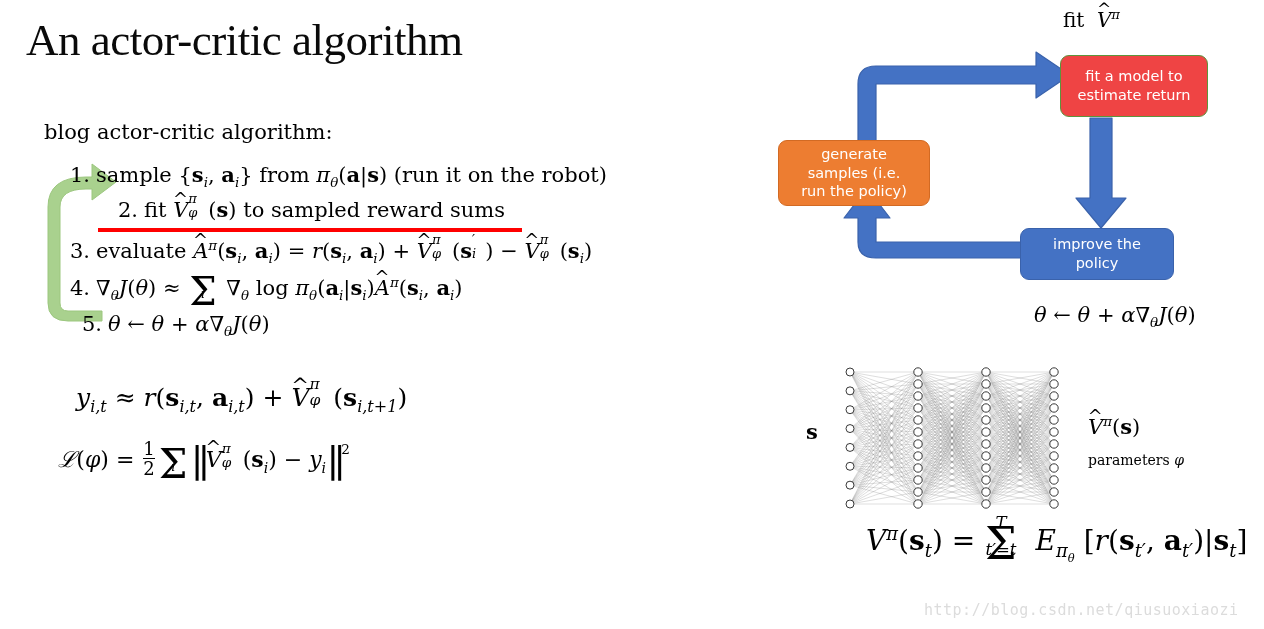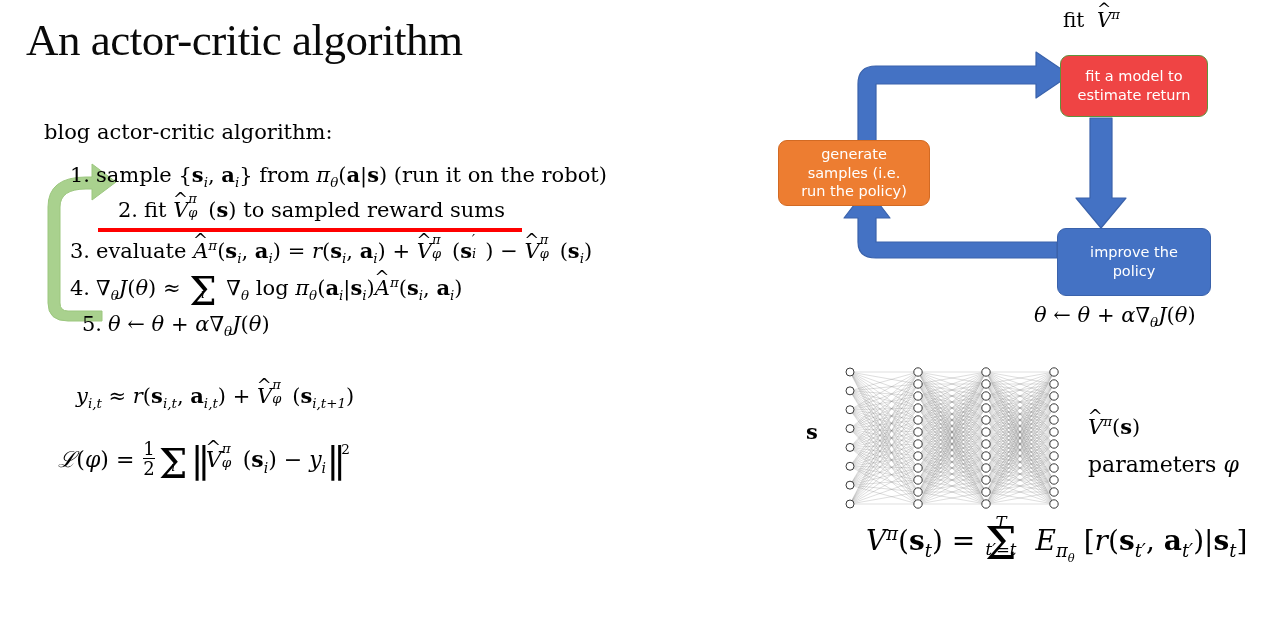--- a/index.html
+++ b/index.html
@@ -98,21 +98,21 @@
     top: 158px;
     width: 106px;
     height: 176px;
   }
   
   #eq-y {
     position: absolute;
     left: 76px;
     top: 383px;
     font-family: "DejaVu Serif", serif;
-    font-size: 21px;
+    font-size: 25px;
     white-space: nowrap;
     text-align: center;
   }
   #eq-loss {
     position: absolute;
     left: 58px;
     top: 440px;
     font-family: "DejaVu Serif", serif;
     font-size: 22px;
     white-space: nowrap;
@@ -172,21 +172,21 @@
   }
   #box-green {
     left: 1060px; top: 55px; width: 148px; height: 62px;
     background: #ef4444; border: 1px solid #5d943c;
   }
   #box-orange {
     left: 778px; top: 140px; width: 152px; height: 66px;
     background: #ED7D31; border: 1px solid #d26a23;
   }
   #box-blue {
-    left: 1057px; top: 228px; width: 154px; height: 68px;
+    left: 1020px; top: 228px; width: 154px; height: 52px;
     background: #4472C4; border: 1px solid #3a62ab;
   }
   #label-fitv {
     position: absolute;
     left: 1063px; top: 8px;
     font-family: "DejaVu Serif", serif;
     font-size: 20px;
     white-space: nowrap;
   }
   #eq-theta {
@@ -218,21 +218,21 @@
     position: absolute;
     left: 1088px; top: 414px;
     font-family: "DejaVu Serif", serif;
     font-size: 21px;
     white-space: nowrap;
   }
   #nn-out2 {
     position: absolute;
     left: 1088px; top: 452px;
     font-family: "DejaVu Serif", serif;
-    font-size: 22px;
+    font-size: 14px;
     white-space: nowrap;
   }
   #eq-vpi {
     position: absolute;
     left: 866px; top: 524px;
     font-family: "DejaVu Serif", serif;
     font-size: 28px;
     white-space: nowrap;
   }
   .sumlim {
@@ -782,14 +782,15 @@
     <span class="hatwrap"><span class="hat">^</span><span class="mi">V</span></span><sup class="s"><span class="mi">π</span></sup>(<span class="mb">s</span>)
   </div>
   <div id="nn-out2">
     parameters&nbsp;<span class="mi">φ</span>
   </div>
 
   <div id="eq-vpi">
     <span class="mi">V</span><sup class="s"><span class="mi">π</span></sup>(<span class="mb">s</span><sub class="s"><span class="mi">t</span></sub>) = <span class="sumlim">Σ<span class="up">T</span><span class="dn">t′=t</span></span>&nbsp;&nbsp;<span class="mi">E</span><sub class="s"><span class="mi">π</span><sub class="s"><span class="mi">θ</span></sub></sub>&nbsp;[<span class="mi">r</span>(<span class="mb">s</span><sub class="s"><span class="mi">t′</span></sub>,&nbsp;<span class="mb">a</span><sub class="s"><span class="mi">t′</span></sub>)|<span class="mb">s</span><sub class="s"><span class="mi">t</span></sub>]
   </div>
 
+  <div id="watermark">http://blog.csdn.net/qiusuoxiaozi</div>
 
 </div>
 
 </body></html>

